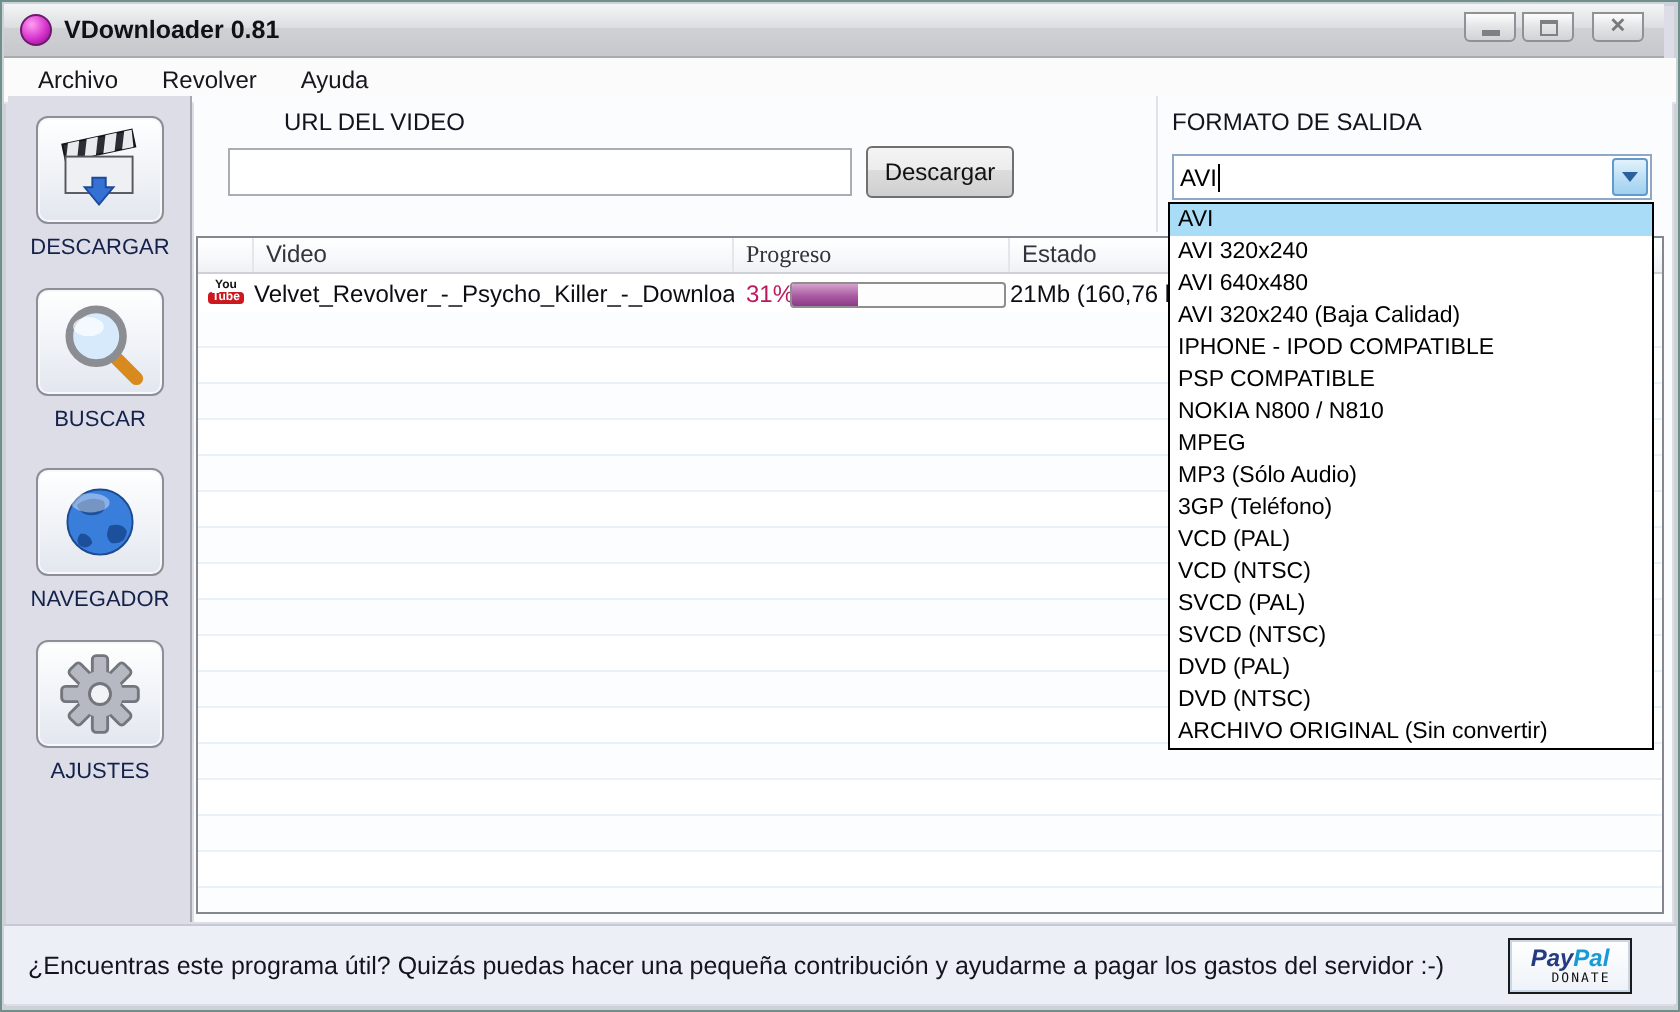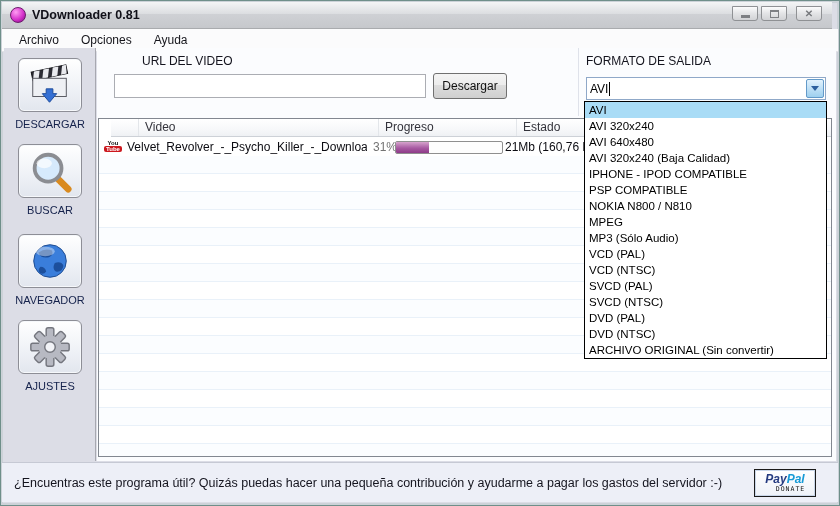--- a/index.html
+++ b/index.html
@@ -86,39 +86,39 @@
     border:1px solid #639ac9; border-radius:2px;
     display:flex; align-items:center; justify-content:center; cursor:pointer;
   }
   .combo-arrow { width:0; height:0; border-left:4px solid transparent; border-right:4px solid transparent; border-top:5px solid #2c5f9e; }
   
   .table {
     position:absolute; left:1px; top:70px; right:4px; bottom:4px;
     border:1px solid #828790; background:#fff;
   }
   .thead {
-    position:absolute; left:12px; top:0; right:0; height:18px;
+    position:absolute; left:0; top:0; right:0; height:18px;
     background:linear-gradient(#ffffff,#f7f8fa 60%,#eff1f4);
     border-bottom:1px solid #cdd1d7; display:flex;
   }
   .th { font-size:12px; color:#33333b; padding:1px 0 0 6px; border-right:1px solid #e3e6ea; }
   .th-icon { width:28px; }
   .th-video { width:240px; }
-  .th-prog { width:138px; }
+  .th-prog { width:138px;font-family:Liberation Serif, serif; }
   .th-estado { flex:1; border-right:none; }
   .tbody {
     position:absolute; left:0; top:19px; right:0; bottom:0;
     background:repeating-linear-gradient(to bottom, #ffffff 0 17px, #e9f1f9 17px 18px, #fbfdff 18px 35px, #e9f1f9 35px 36px);
   }
   .trow { display:flex; height:18px; align-items:center; background:#fff; }
   .td-icon { width:28px; display:flex; justify-content:center; }
   .td-video { width:240px; font-size:12px; color:#0c0c12; white-space:nowrap; overflow:hidden; }
   .td-prog { width:138px; display:flex; align-items:center; }
   .td-estado { flex:1; font-size:12px; color:#0c0c12; white-space:nowrap; overflow:hidden; }
-  .prog-pct { font-size:12px; color:#737373; width:28px; padding-left:6px; }
+  .prog-pct { font-size:12px; color:#be185d; width:28px; padding-left:6px; }
   .prog-track { width:108px; height:13px; border:1px solid #8f8f8f; border-radius:2px; background:#fdfdfd; overflow:hidden; }
   .prog-fill { height:100%; background:linear-gradient(#d6a3cd,#b express 60%,#8d3b88); }
   .prog-fill { background:linear-gradient(#d6a3cd 0%, #a85aa2 55%, #8d3b88 100%); }
   .yt-icon { width:22px; height:15px; display:flex; flex-direction:column; align-items:center; line-height:1; cursor:default; }
   .yt-top { font-size:6px; font-weight:bold; color:#111; }
   .yt-bottom { font-size:6px; font-weight:bold; color:#fff; background:#cc181e; border-radius:2px; padding:0 2px; }
   
   .dd-list {
     position:absolute; left:583px; top:100px; width:243px;
     background:#fff; border:1px solid #000; z-index:20;
@@ -158,21 +158,21 @@
           <span class="glyph-max"></span>
         </div>
       <div class="win-btn close">
           <span class="glyph-close">✕</span>
         </div>
     </div>
   </div>
 
   <div class="menubar">
     <span class="menu-item">Archivo</span>
-    <span class="menu-item">Opciones</span>
+    <span class="menu-item">Revolver</span>
     <span class="menu-item">Ayuda</span>
   </div>
 
   <div class="sidebar">
     <div class="side-btn-wrap" style="top:10px;">
       <div class="side-btn">
         <svg width="46" height="46" viewBox="0 0 48 48">
           <g transform="rotate(-12 22 12)">
             <rect x="5" y="7" width="37" height="9" fill="#2c2c34" stroke="#141418"></rect>
             <polygon points="8,7 14,7 11,16 5,16" fill="#e9eaee"></polygon>
@@ -282,20 +282,21 @@
       <div class="dd-item">IPHONE - IPOD COMPATIBLE</div>
 
       <div class="dd-item">PSP COMPATIBLE</div>
 
       <div class="dd-item">NOKIA N800 / N810</div>
 
       <div class="dd-item">MPEG</div>
 
       <div class="dd-item">MP3 (Sólo Audio)</div>
 
+      <div class="dd-item">3GP (Teléfono)</div>
 
       <div class="dd-item">VCD (PAL)</div>
 
       <div class="dd-item">VCD (NTSC)</div>
 
       <div class="dd-item">SVCD (PAL)</div>
 
       <div class="dd-item">SVCD (NTSC)</div>
 
       <div class="dd-item">DVD (PAL)</div>

